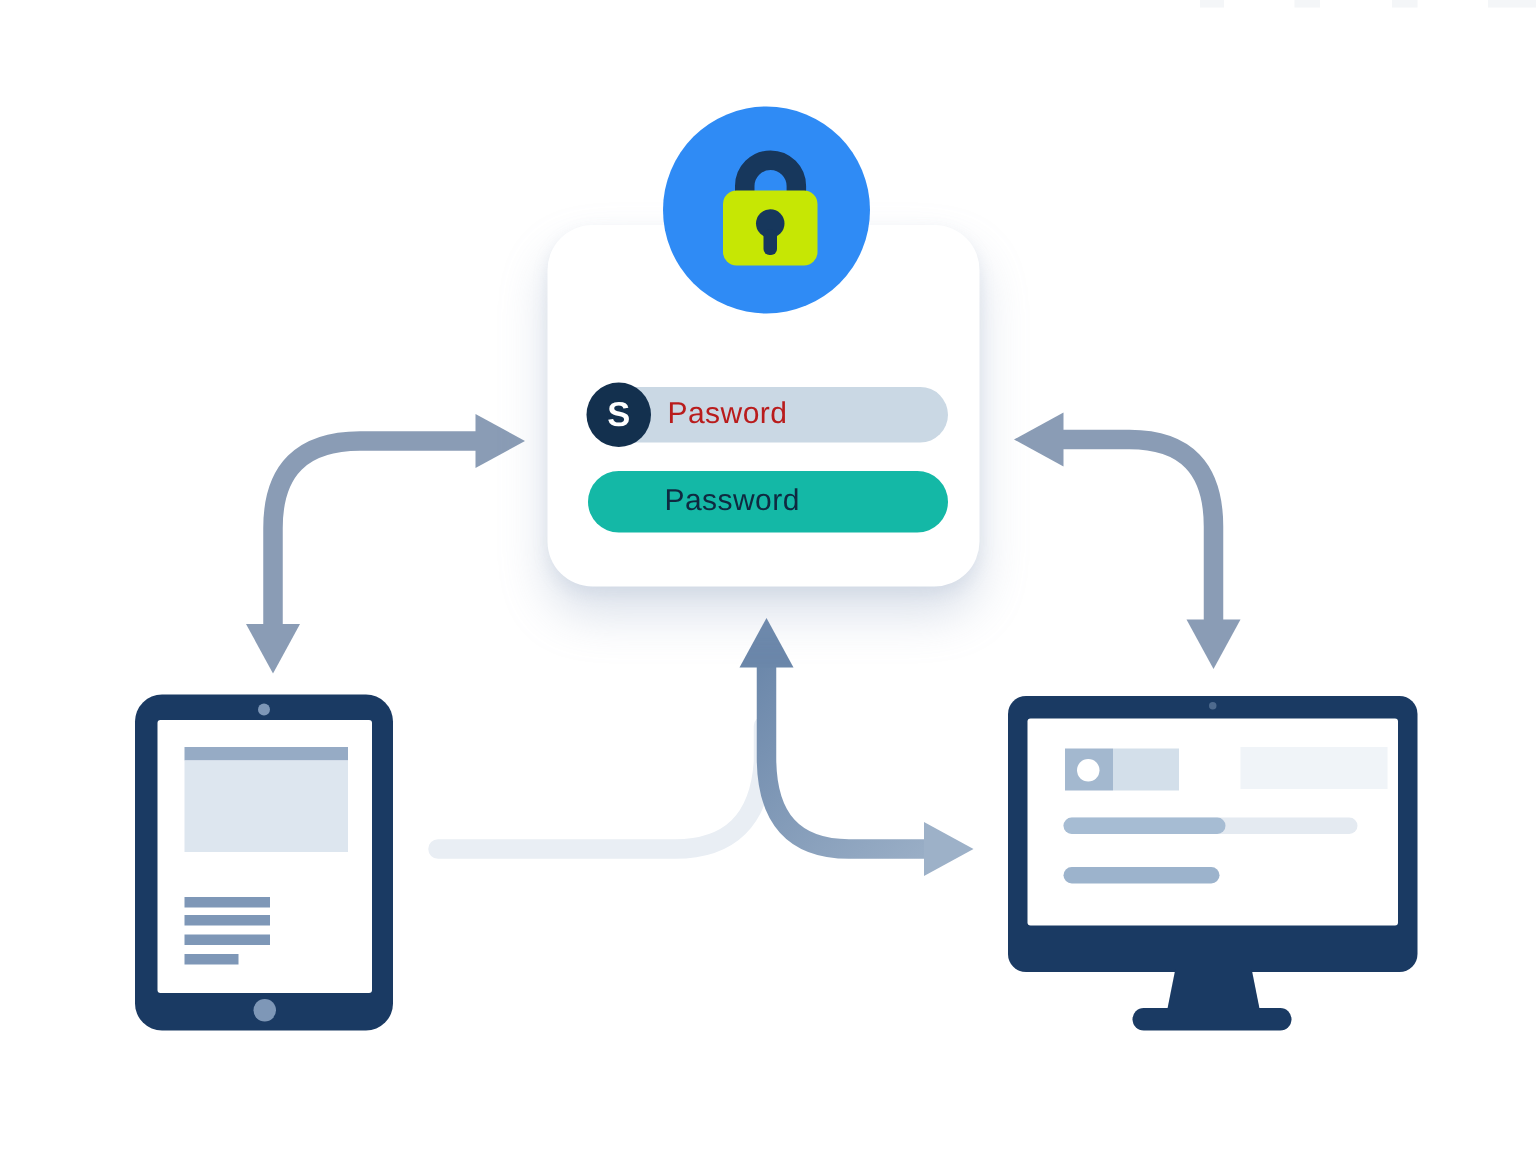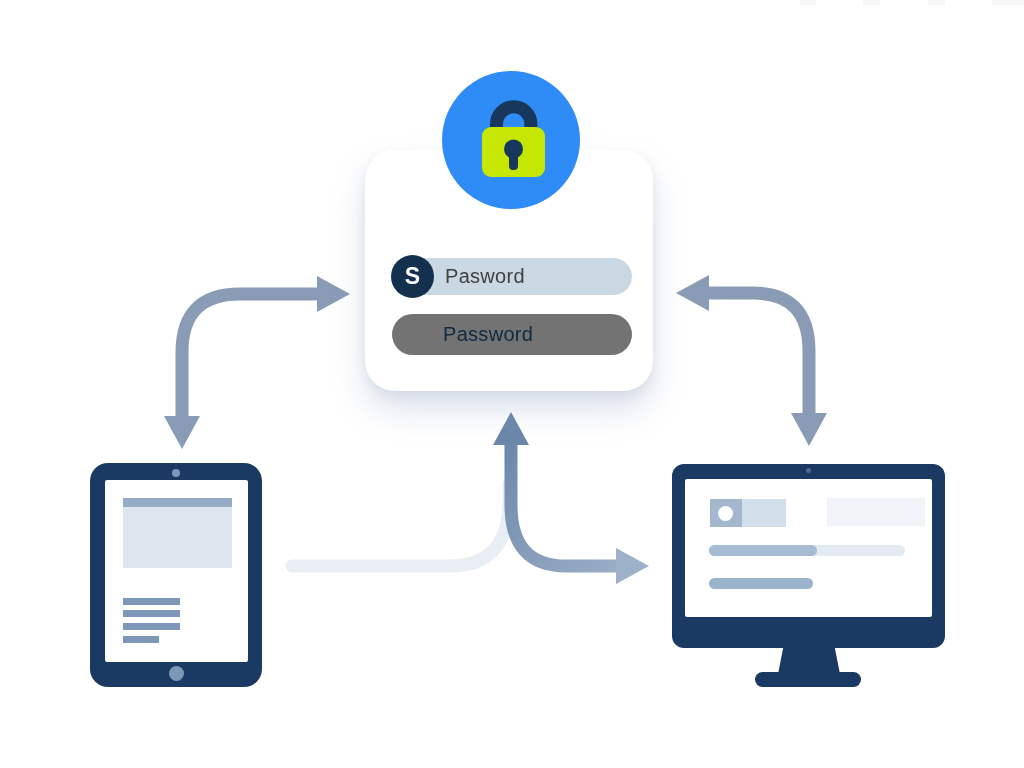--- a/index.html
+++ b/index.html
@@ -28,25 +28,25 @@
     position:absolute;left:392px;top:258px;width:240px;height:37px;
     border-radius:19px;background:#cad8e4;
   }
   .field1 .avatar{
     position:absolute;left:-1px;top:-3px;width:43px;height:43px;border-radius:50%;
     background:#13304e;color:#ffffff;font-weight:bold;font-size:23px;
     display:flex;align-items:center;justify-content:center;
   }
   .field1 .label{
     position:absolute;left:53px;top:0;line-height:37px;
-    font-size:20px;color:#404040;font-weight:500;letter-spacing:.3px;
+    font-size:20px;color:#b91c1c;font-weight:500;letter-spacing:.3px;
   }
   .field2{
     position:absolute;left:392px;top:314px;width:240px;height:41px;
-    border-radius:21px;background:#737373;
+    border-radius:21px;background:#14b8a6;
   }
   .field2 .label{
     position:absolute;left:51px;top:0;line-height:41px;
     font-size:20px;color:#0f2940;font-weight:500;letter-spacing:.3px;
   }
 
   
   .tablet{position:absolute;left:90px;top:463px;width:172px;height:224px;
     background:#1a3a63;border-radius:18px;}
   .tablet .cam{position:absolute;left:82px;top:6px;width:8px;height:8px;border-radius:50%;background:#7e97b7;}

